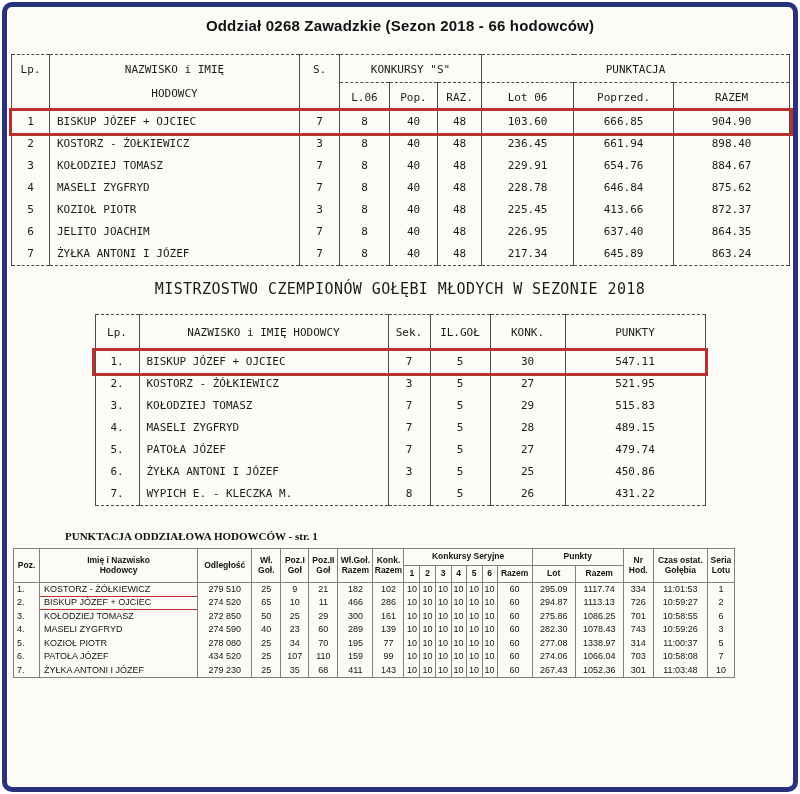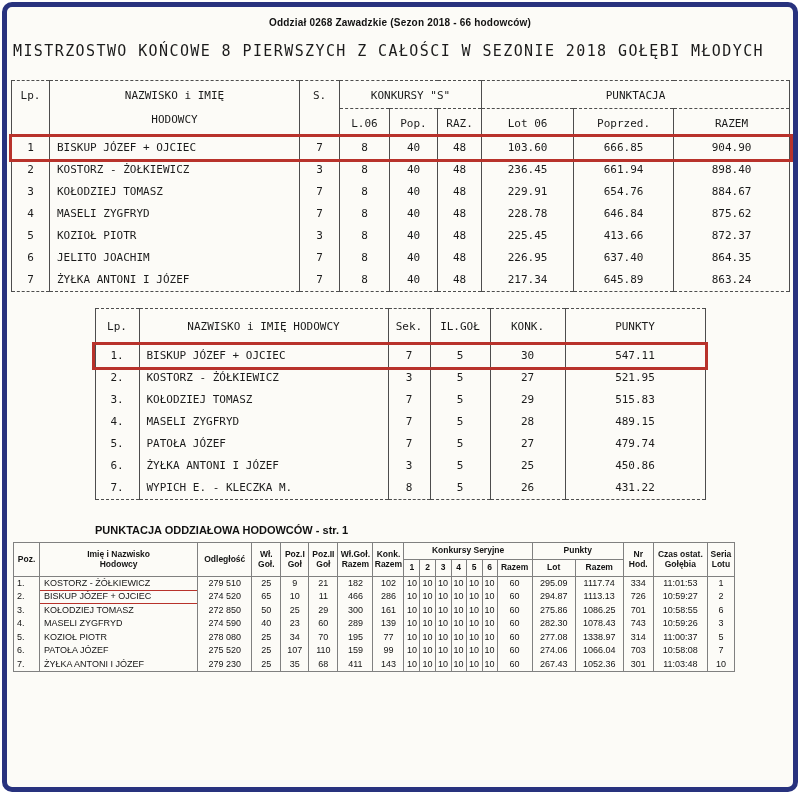--- a/index.html
+++ b/index.html
@@ -8,21 +8,21 @@
     font-family:"DejaVu Sans Mono","Liberation Mono",monospace;color:#1b1b1b;
   }
   .frame{
     position:absolute;left:2px;top:2px;width:796px;height:790px;
     border:5px solid var(--frame-blue,#28327e);border-radius:10px;
     background:#fcfbf7;overflow:hidden;box-sizing:border-box;
   }
   .inner{padding:8px 4px 0 4px;}
   .doc-title{
     text-align:center;font-family:"Liberation Sans","DejaVu Sans",sans-serif;
-    font-weight:bold;font-size:10px;letter-spacing:.2px;margin-top:2px;color:#111;
+    font-weight:bold;font-size:15px;letter-spacing:.2px;margin-top:2px;color:#111;
   }
   .h-mono{font-size:15px;margin-top:14px;white-space:nowrap;letter-spacing:1.4px;padding-left:2px;}
   .h-mono.center{text-align:center;letter-spacing:.4px;padding-left:0;}
 
   table{border-collapse:collapse;table-layout:fixed;}
   .mono-table{font-size:11px;border-top:1px dashed #4d4d4d;border-bottom:1px dashed #4d4d4d;}
   .mono-table th,.mono-table td{
     border-left:1px solid #4d4d4d;border-right:1px solid #4d4d4d;
     padding:0 4px;white-space:pre-line;font-weight:normal;overflow:hidden;
   }
@@ -36,22 +36,22 @@
   .t1 thead tr:last-child{height:27px;}
 
   .t2{width:610px;margin:16px auto 0 auto;}
   .t2 thead tr{height:36px;}
   .t2 thead th{vertical-align:middle;padding-top:0;}
   .t2 tbody tr{height:22px;}
 
   tr.hl{outline:3px solid var(--accent-red,#b8322b);outline-offset:0px;}
 
   .s3-title{
-    font-family:Liberation Sans, sans-serif;font-weight:bold;
-    font-size:11px;margin:24px 0 0 84px;color:#111;
+    font-family:Liberation Serif, serif;font-weight:bold;
+    font-size:11px;margin:24px 0 0 54px;color:#111;
   }
   .t3{
     width:722px;margin:6px 0 0 2px;
     font-family:"Liberation Sans","DejaVu Sans",sans-serif;font-size:9px;
     border-top:1px solid #808080;border-bottom:1px solid #808080;color:#141414;
   }
   .t3 th,.t3 td{
     border-left:1px solid #808080;border-right:1px solid #808080;
     padding:0 1px;text-align:center;white-space:pre-line;overflow:hidden;
   }
@@ -68,21 +68,20 @@
   }
 </style>
 </head>
 <body>
 
 <div class="frame">
   <div class="inner">
 
     <div class="doc-title">Oddział 0268 Zawadzkie (Sezon 2018 - 66 hodowców)</div>
 
-    <div class="h-mono">MISTRZOSTWO KOŃCOWE 8 PIERWSZYCH Z CAŁOŚCI W SEZONIE 2018 GOŁĘBI MŁODYCH</div>
 
     <table class="mono-table t1">
       <colgroup>
         <col style="width:38px">
           <col style="width:250px">
           <col style="width:40px">
         <col style="width:50px">
           <col style="width:48px">
           <col style="width:44px">
         <col style="width:92px">
@@ -181,20 +180,21 @@
             <td>8</td>
             <td>40</td>
             <td>48</td>
             <td>217.34</td>
             <td>645.89</td>
             <td>863.24</td>
           </tr>
         </tbody>
     </table>
 
+    <div class="h-mono center">MISTRZOSTWO CZEMPIONÓW GOŁĘBI MŁODYCH W SEZONIE 2018</div>
 
     <table class="mono-table t2">
       <colgroup>
         <col style="width:44px">
           <col style="width:249px">
           <col style="width:42px">
         <col style="width:60px">
           <col style="width:75px">
           <col style="width:140px">
       </colgroup>
@@ -437,21 +437,21 @@
             <td>60</td>
             <td>277.08</td>
             <td>1338.97</td>
             <td>314</td>
             <td>11:00:37</td>
             <td>5</td>
           </tr>
           <tr>
             <td>6.</td>
             <td>PATOŁA JÓZEF</td>
-            <td>275 520</td>
+            <td>434 520</td>
             <td>25</td>
             <td>107</td>
             <td>110</td>
             <td>159</td>
             <td>99</td>
             <td>10</td>
             <td>10</td>
             <td>10</td>
             <td>10</td>
             <td>10</td>

